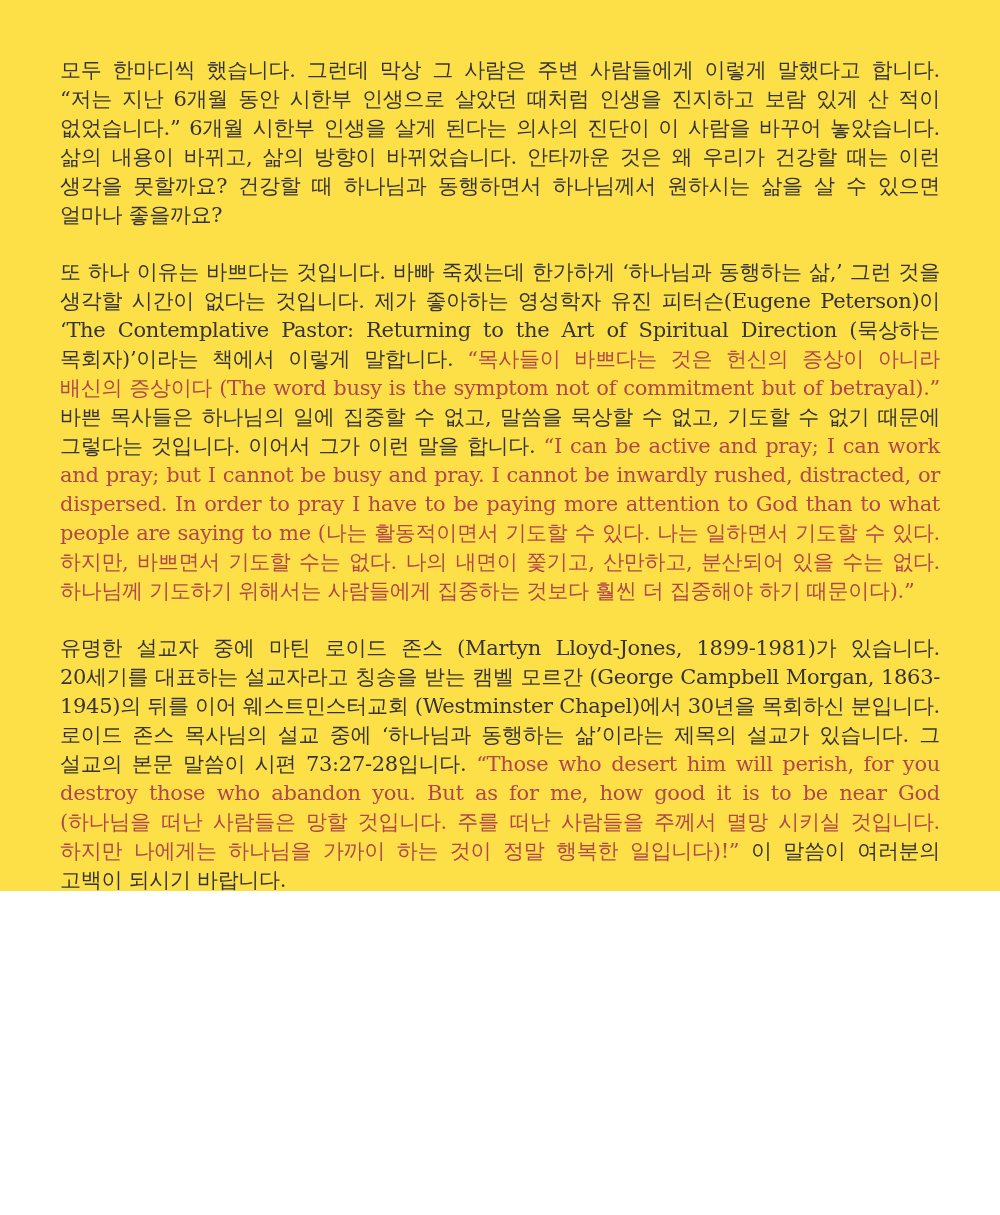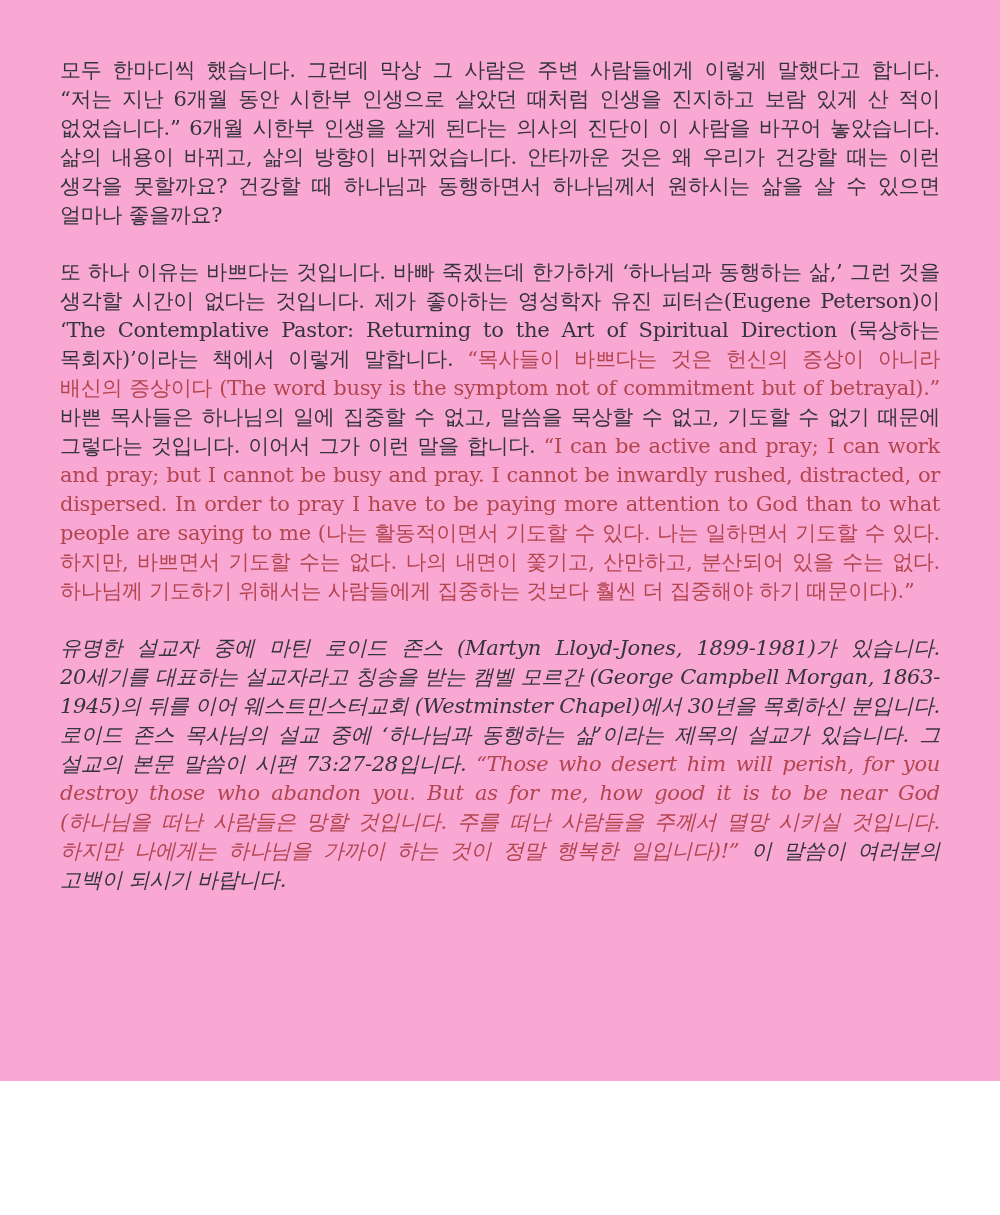--- a/index.html
+++ b/index.html
@@ -15,40 +15,40 @@
     width: 1000px;
     height: 1215px;
     background: #ffffff;
     font-family: "DejaVu Serif", "Liberation Serif", serif;
     position: relative;
   }
   .page {
     position: absolute;
     inset: 0;
     width: 1000px;
-    height: 1081px;
+    height: 891px;
     overflow: hidden;
-    background: #f9a8d4;
+    background: #fde047;
   }
   .content {
     position: absolute;
     left: 60px;
     top: 56px;
     width: 880px;
   }
   p.para {
     margin: 0 0 28px 0;
     font-size: 21px;
     line-height: 29px;
     text-align: justify;
     color: var(--body-text);
     letter-spacing: -0.3px;
     word-break: keep-all;
   }
-  p.para:last-child { margin-bottom: 0; font-style: italic; }
+  p.para:last-child { margin-bottom: 0; }
   .seg { color: var(--body-text); }
   .seg-red { color: var(--quote-red); }
   .footer-rule {
     position: absolute;
     left: 58px;
     width: 884px;
     top: 1156px;
     border-top: 2px solid var(--rule);
     height: 0;
   }

